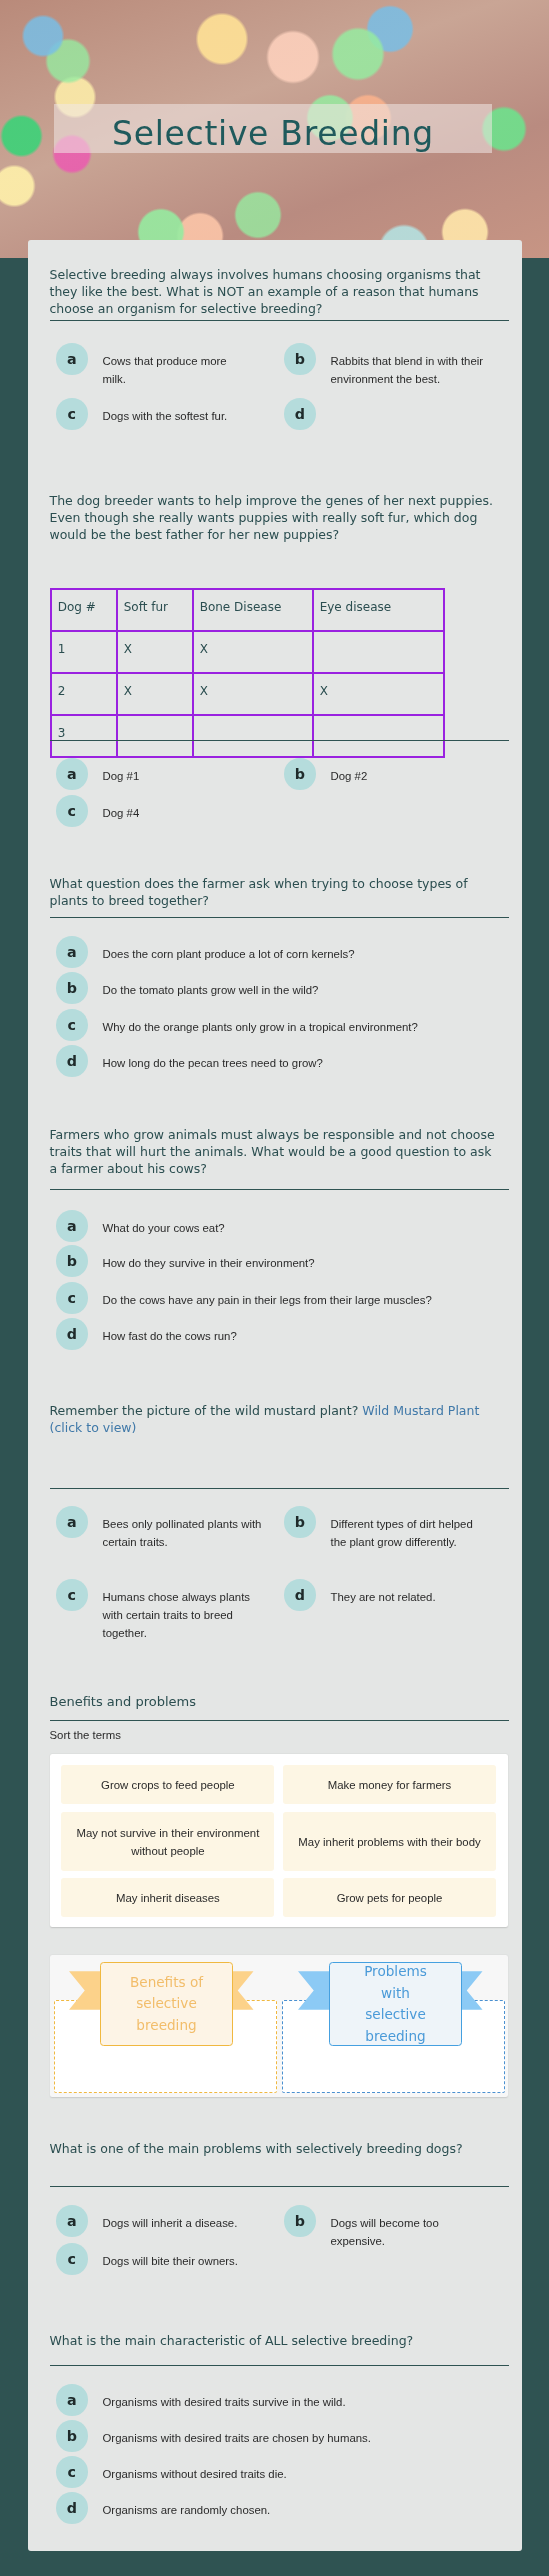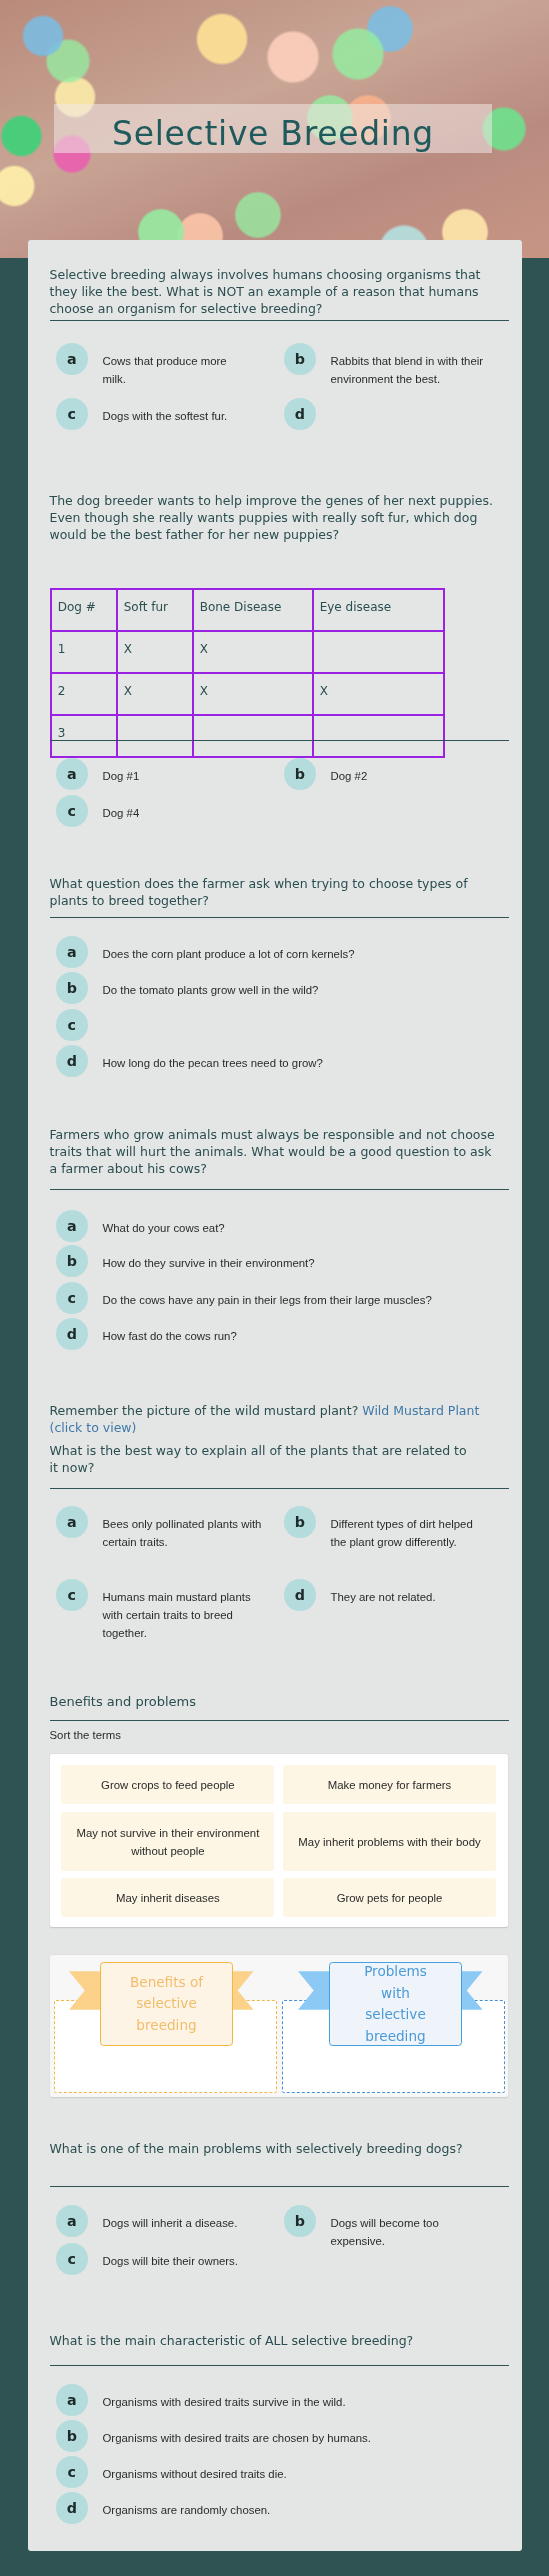--- a/index.html
+++ b/index.html
@@ -181,20 +181,21 @@
   <div class="opt" style="left:28px; top:705px; width:444px;">
     <div class="badge">a</div>
     <div class="opt-text">Does the corn plant produce a lot of corn kernels?</div>
   </div>
   <div class="opt" style="left:28px; top:741px; width:444px;">
     <div class="badge">b</div>
     <div class="opt-text">Do the tomato plants grow well in the wild?</div>
   </div>
   <div class="opt" style="left:28px; top:778px; width:444px;">
     <div class="badge">c</div>
+    <div class="opt-text">Why do the orange plants only grow in a tropical environment?</div>
   </div>
   <div class="opt" style="left:28px; top:814px; width:444px;">
     <div class="badge">d</div>
     <div class="opt-text">How long do the pecan trees need to grow?</div>
   </div>
 
   <div class="q-text" style="top:886px;">Farmers who grow animals must always be responsible and not choose traits that will hurt the animals. What would be a good question to ask a farmer about his cows?</div>
   <div class="rule" style="top:949px;"></div>
   <div class="opt" style="left:28px; top:979px; width:451px;">
     <div class="badge">a</div>
@@ -210,33 +211,32 @@
   </div>
   <div class="opt" style="left:28px; top:1087px; width:451px;">
     <div class="badge">d</div>
     <div class="opt-text">How fast do the cows run?</div>
   </div>
 
   <div class="q-text" style="top:1162px;">
     <span>Remember the picture of the wild mustard plant?</span>
     <span class="q-link">Wild Mustard Plant (click to view)</span>
   </div>
-  <div class="q-text" style="top:1202px; width:429px;">What is the best way to explain all of the plants that are related to it now?</div>
   <div class="rule" style="top:1248px;"></div>
   <div class="opt" style="left:28px; top:1275px; width:215px;">
     <div class="badge">a</div>
     <div class="opt-text" style="width:165px;">Bees only pollinated plants with certain traits.</div>
   </div>
   <div class="opt" style="left:256px; top:1275px; width:215px;">
     <div class="badge">b</div>
     <div class="opt-text" style="width:150px;">Different types of dirt helped the plant grow differently.</div>
   </div>
   <div class="opt" style="left:28px; top:1348px; width:215px;">
     <div class="badge">c</div>
-    <div class="opt-text" style="width:165px;">Humans main mustard plants with certain traits to breed together.</div>
+    <div class="opt-text" style="width:165px;">Humans chose always plants with certain traits to breed together.</div>
   </div>
   <div class="opt" style="left:256px; top:1348px; width:215px;">
     <div class="badge">d</div>
     <div class="opt-text" style="width:165px;">They are not related.</div>
   </div>
 
   <div class="section-h" style="top:1454px;">Benefits and problems</div>
   <div class="rule" style="top:1480px;"></div>
   <div class="sort-label" style="top:1489px;">Sort the terms</div>
   <div class="sort-box" style="top:1514px;">

